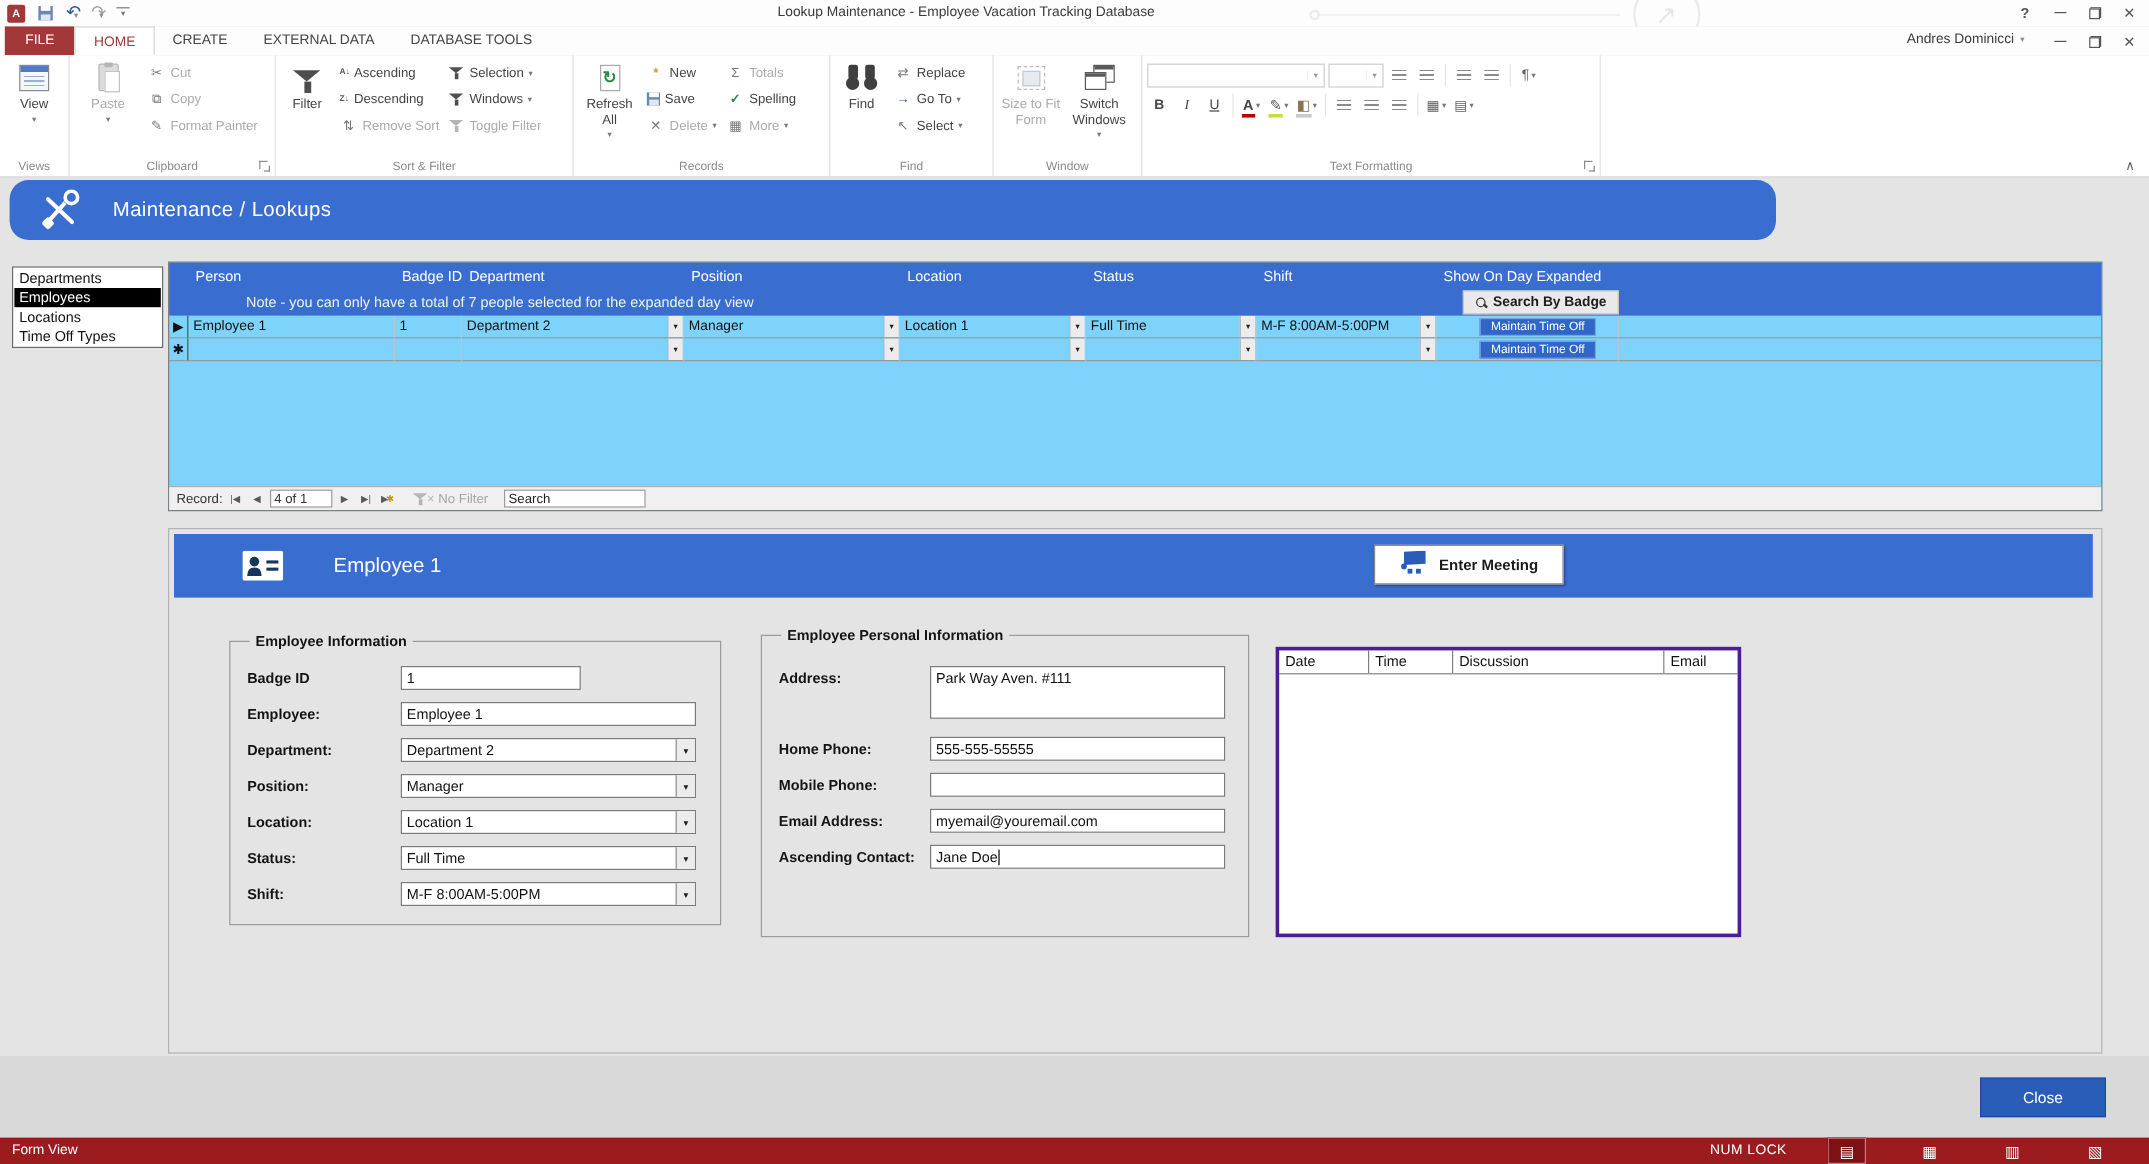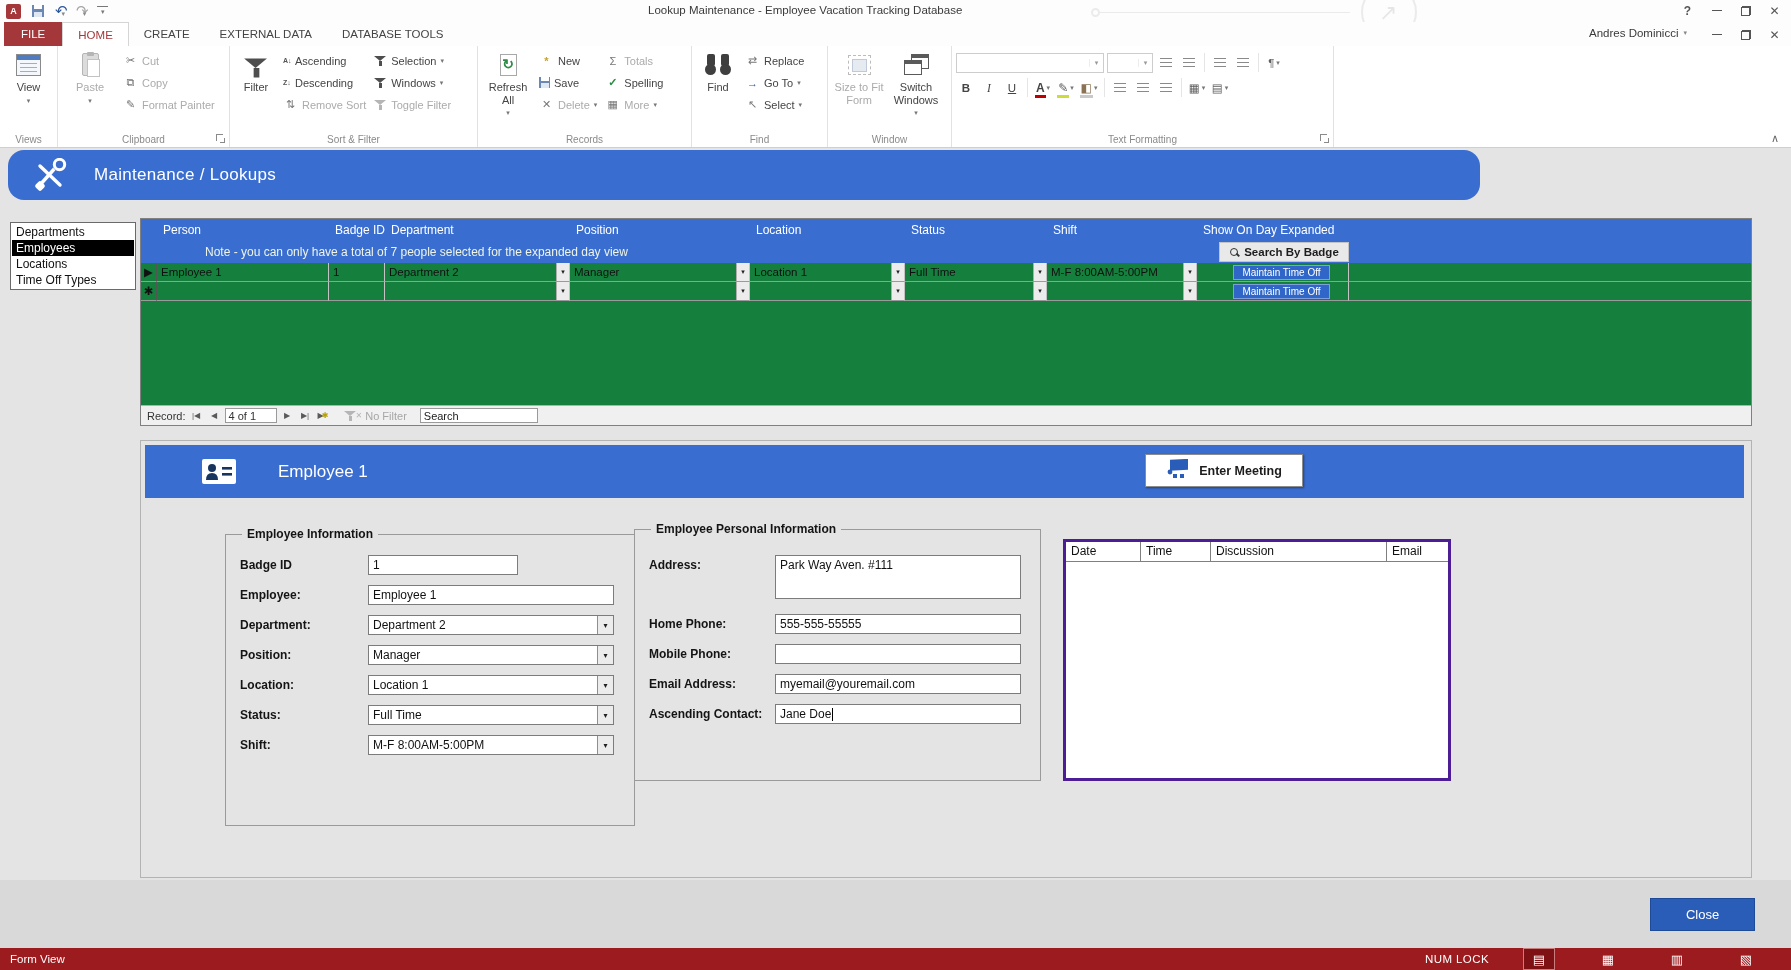--- a/index.html
+++ b/index.html
@@ -99,21 +99,21 @@
 
 .content-bg{position:absolute;left:0;top:148px;width:100%;height:732px;background:#e4e4e4;}
 .form-titlebar{position:absolute;left:8px;top:150px;width:1472px;height:50px;background:#3a6dd0;display:flex;align-items:center;color:#fff;border-radius:16px;}
 .ft-ic{margin-left:24px;display:flex;}
 .ft-title{margin-left:26px;font-size:17px;letter-spacing:.3px;}
 .sidebar{position:absolute;left:10px;top:222px;width:126px;background:#fff;border:1px solid #6a6a6a;padding:1px;font-size:12px;}
 .side-item{height:16px;line-height:16px;padding-left:4px;color:#111;white-space:nowrap;}
 .side-item.sel{background:#000;color:#fff;}
 
 
-.subform1{position:absolute;left:140px;top:218px;width:1612px;height:208px;background:#15803d;border:1px solid #808080;display:flex;flex-direction:column;}
+.subform1{position:absolute;left:140px;top:218px;width:1612px;height:208px;background:#7dd3fc;border:1px solid #808080;display:flex;flex-direction:column;}
 .pt-cols{display:grid;grid-template-columns:16px 172px 56px 185px 180px 155px 142px 150px 152px 1fr;}
 .pt-head{background:#3a6dd0;color:#fff;position:relative;}
 .pt-hrow1{height:22px;align-items:center;}
 .hc{padding-left:6px;font-size:12px;white-space:nowrap;}
 .pt-hrow2{height:22px;position:relative;}
 .pt-note{position:absolute;left:64px;top:4px;font-size:12px;color:#eef4e6;white-space:nowrap;}
 .sbb{position:absolute;left:1078px;top:1px;width:130px;height:20px;background:#e9e9e9;border:1px solid #c4c4c4;display:flex;align-items:center;justify-content:center;gap:4px;font-size:11.5px;font-weight:bold;color:#1d1d1d;}
 .mag{width:11px;height:11px;position:relative;display:inline-block;}
 .mag::before{content:"";position:absolute;left:1px;top:1px;width:6px;height:6px;border:1.5px solid #333;border-radius:50%;}
 .mag::after{content:"";position:absolute;left:7px;top:7px;width:4px;height:1.5px;background:#333;transform:rotate(45deg);}
@@ -137,21 +137,21 @@
 .nsearch{width:118px;height:15px;border:1px solid #9a9a9a;font-size:11px;padding-left:3px;margin-left:10px;background:#fff;color:#222;}
 .nsearch::placeholder{color:#222;opacity:1;}
 
 
 .subform2{position:absolute;left:140px;top:440px;width:1612px;height:438px;background:#e4e4e4;border:1px solid #b3b3b3;}
 .emp-band{position:absolute;left:4px;top:4px;right:7px;height:53px;background:#3a6dd0;display:flex;align-items:center;color:#fff;}
 .badgeic{margin-left:57px;display:flex;}
 .emp-title{margin-left:42px;font-size:17px;}
 .enter-meeting{position:absolute;left:1000px;top:9px;width:158px;height:33px;background:#fff;border:1px solid #8c8c8c;box-shadow:1px 1px 2px rgba(0,0,0,.4);display:flex;align-items:center;justify-content:center;gap:9px;font-size:12.5px;font-weight:bold;color:#1c1c1c;cursor:default;}
 .fset{position:absolute;border:1px solid #9a9a9a;}
-.fs1{left:50px;top:93px;width:410px;height:292px;margin-left:34px;}
+.fs1{left:50px;top:93px;width:410px;height:237px;}
 .fs2{left:493px;top:88px;width:407px;height:252px;}
 .legend{position:absolute;top:-8px;left:16px;background:#e4e4e4;padding:0 5px;font-size:12px;font-weight:bold;color:#141414;white-space:nowrap;}
 .flabel{position:absolute;left:14px;font-size:12px;font-weight:bold;color:#141414;white-space:nowrap;}
 .fin{position:absolute;height:20px;background:#fff;border:1px solid #7c7c7c;font-size:12px;color:#111;padding-left:4px;}
 input.fin{padding-top:0;}
 .fcombo{position:absolute;height:20px;background:#fff;border:1px solid #7c7c7c;font-size:12px;color:#111;display:flex;align-items:center;}
 .fcombo .v{flex:1;padding-left:4px;overflow:hidden;white-space:nowrap;}
 .fcombo .da2{width:16px;align-self:stretch;background:#ececec;border-left:1px solid #8f8f8f;display:flex;align-items:center;justify-content:center;font-size:8px;color:#222;flex:none;}
 .taddr{position:absolute;left:140px;top:25px;width:246px;height:44px;background:#fff;border:1px solid #7c7c7c;font-size:12px;padding:2px 4px;color:#111;}
 .ecwrap{display:flex;align-items:center;}

